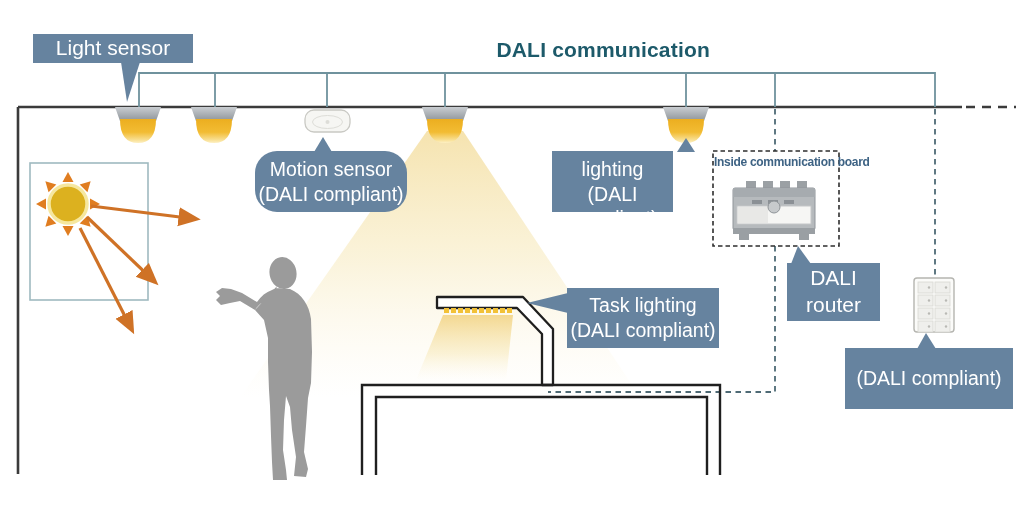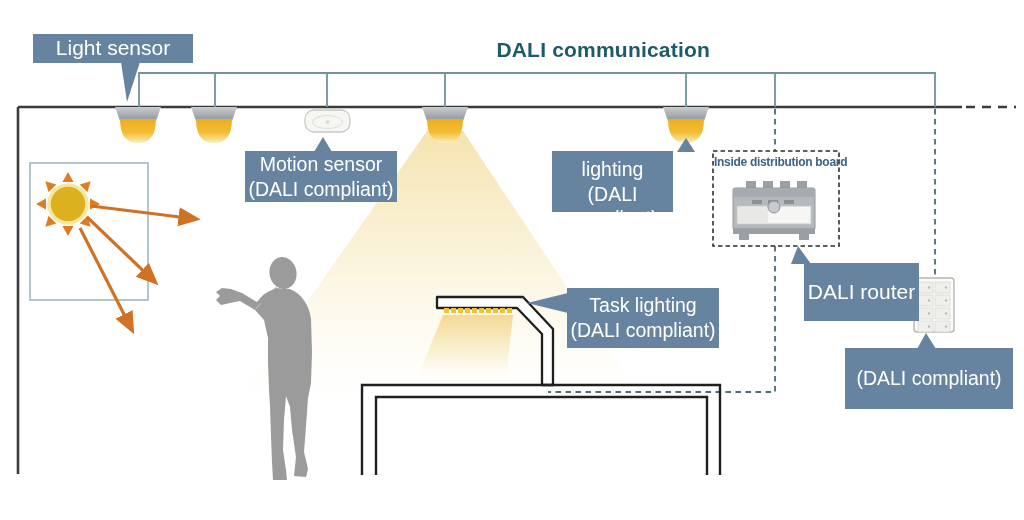--- a/index.html
+++ b/index.html
@@ -213,42 +213,42 @@
   </svg>
 
   <div class="title" style="left:420px;top:38px;width:290px;">DALI communication</div>
 
   <div class="label-box lbl-lg" style="left:33px;top:34px;width:160px;height:29px;">
     <span>Light sensor</span>
   </div>
   <div class="ptr" style="left:121px;top:62px;border-left:6px solid transparent;border-right:13px solid transparent;border-top:40px solid #66839f;"></div>
 
   <div class="ptr" style="left:314px;top:137px;border-left:9px solid transparent;border-right:9px solid transparent;border-bottom:15px solid #66839f;"></div>
-  <div class="label-box lbl-md" style="left:245px;top:151px;width:152px;height:51px;">
+  <div class="label-box lbl-md" style="left:255px;top:151px;width:152px;height:61px;border-radius:22px;">
     <span>Motion sensor</span>
     <span>(DALI compliant)</span>
   </div>
 
   <div class="ptr" style="left:677px;top:138px;border-left:9px solid transparent;border-right:9px solid transparent;border-bottom:14px solid #66839f;"></div>
   <div class="label-box lbl-md" style="left:552px;top:151px;width:121px;height:61px;">
     <span>Ambient lighting</span>
     <span>(DALI compliant)</span>
   </div>
 
   <div class="ptr" style="left:527px;top:293px;border-top:10px solid transparent;border-bottom:10px solid transparent;border-right:41px solid #66839f;"></div>
   <div class="label-box lbl-md" style="left:567px;top:288px;width:152px;height:60px;">
     <span>Task lighting</span>
     <span>(DALI compliant)</span>
   </div>
 
   <div class="ptr" style="left:791px;top:246px;border-left:7px solid transparent;border-right:13px solid transparent;border-bottom:18px solid #66839f;"></div>
-  <div class="label-box lbl-lg" style="left:804px;top:263px;width:115px;height:58px;">
+  <div class="label-box lbl-lg" style="left:787px;top:263px;width:93px;height:58px;">
     <span>DALI router</span>
   </div>
 
   <div class="ptr" style="left:917px;top:333px;border-left:9px solid transparent;border-right:10px solid transparent;border-bottom:16px solid #66839f;"></div>
   <div class="label-box lbl-md" style="left:845px;top:348px;width:168px;height:61px;">
     <span>(DALI compliant)</span>
   </div>
 
-  <div class="db-label" style="left:714px;top:155px;width:124px;">Inside distribution board</div>
+  <div class="db-label" style="left:714px;top:155px;width:124px;">Inside communication board</div>
 
 </div>
 
 </body></html>

